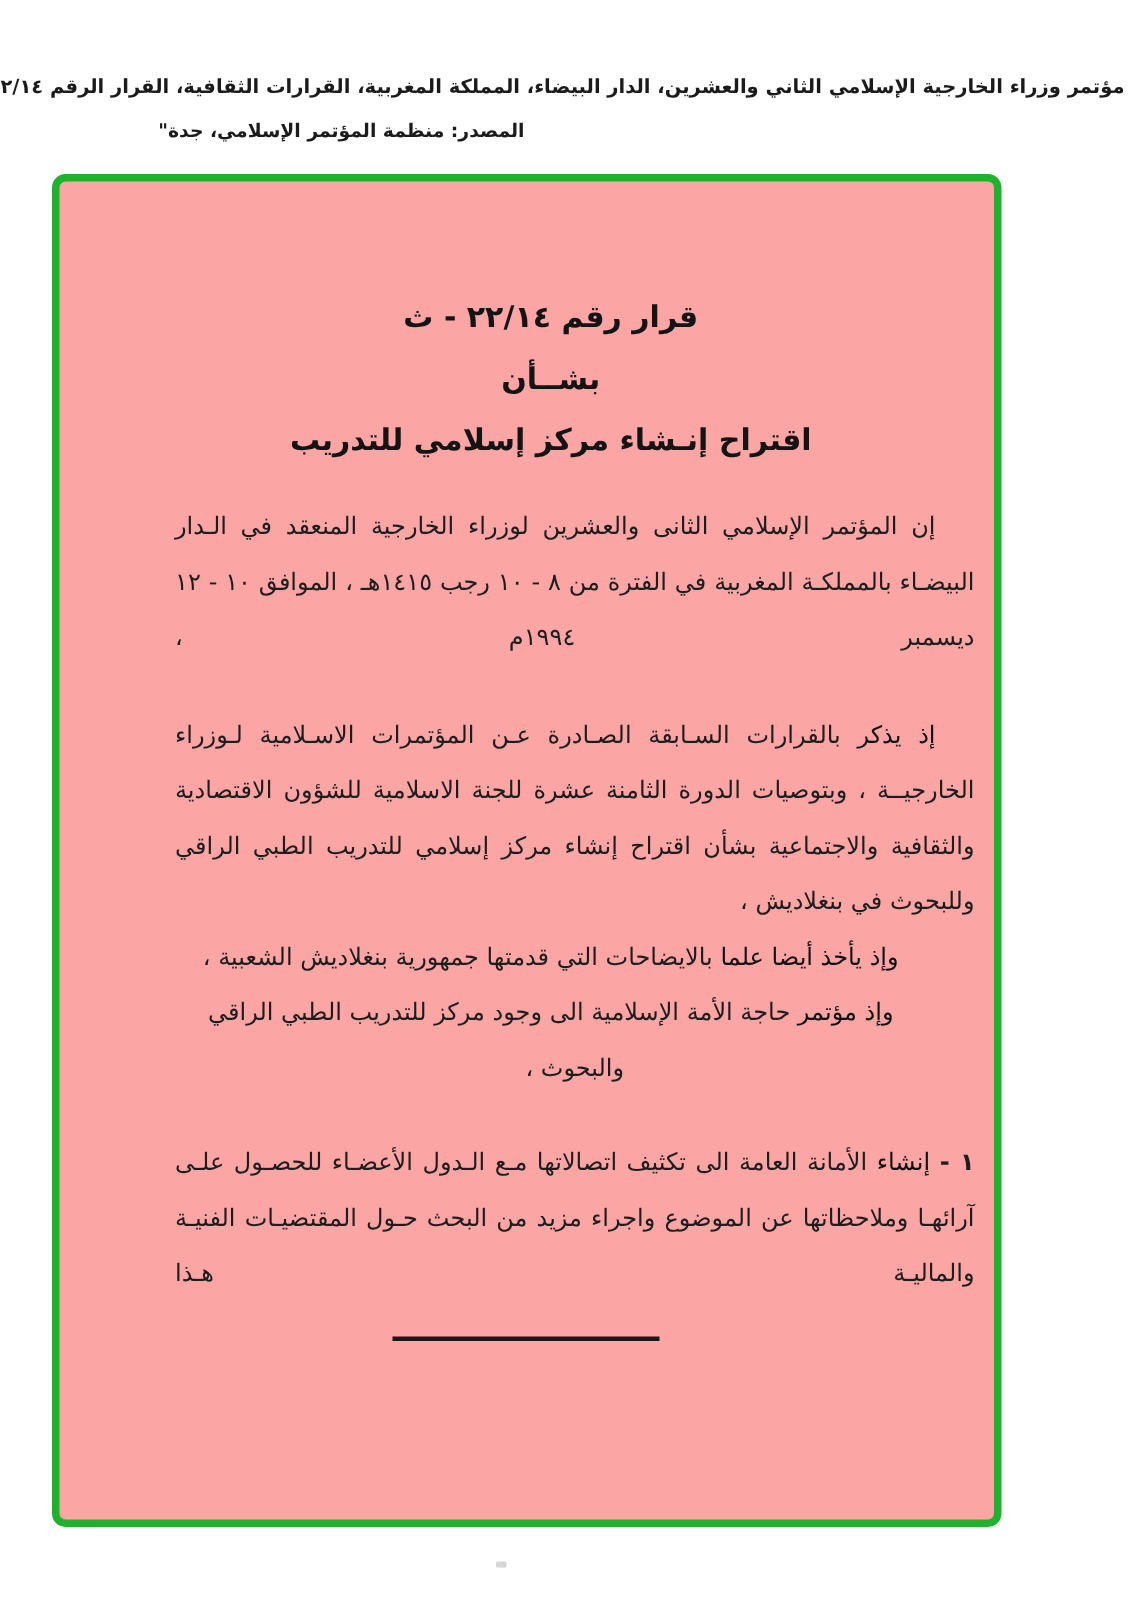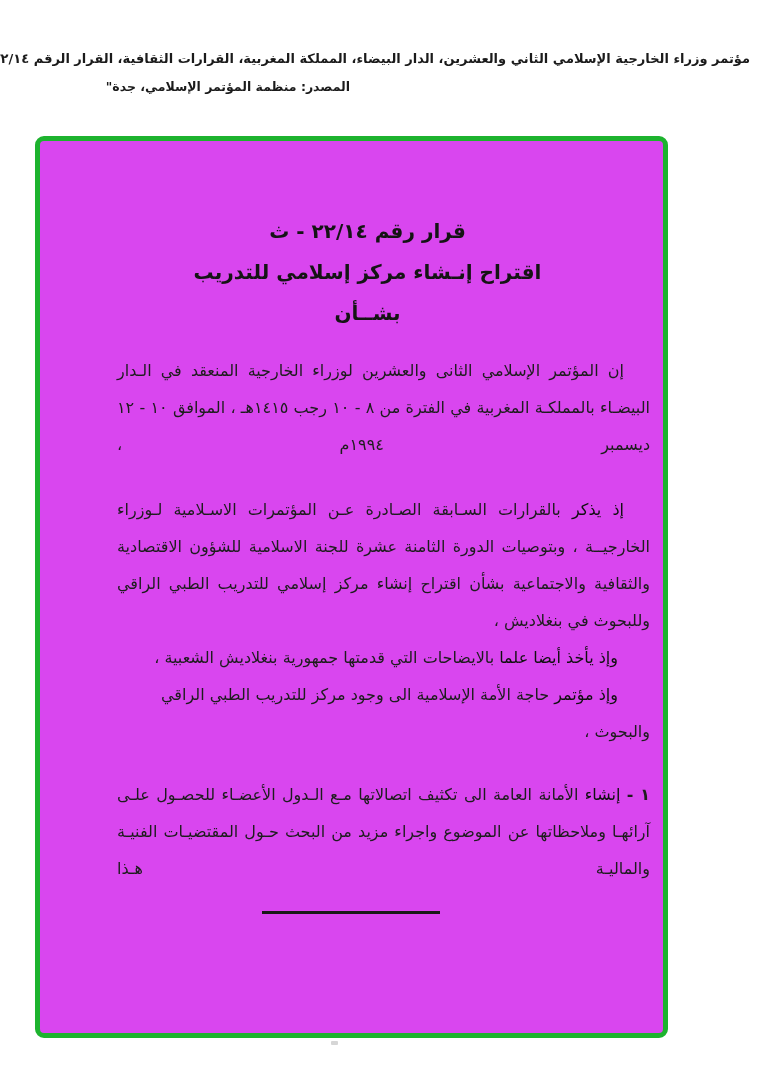--- a/index.html
+++ b/index.html
@@ -17,43 +17,43 @@
     text-align:center; font-size:13px; font-weight:bold;
     white-space:nowrap; letter-spacing:0;
   }
   .hdr-line2 {
     position:absolute; top:79px; right:408px;
     font-size:12.5px; font-weight:bold; white-space:nowrap;
   }
 
   
   .doc-frame {
-    position:absolute; top:136px; left:35px;
+    position:absolute; top:116px; left:35px;
     width:623px; height:892px;
     border:5px solid #1db32e; border-radius:9px;
-    background:#d946ef;
+    background:#fca5a5;
   }
   .doc-content { padding:0 13px 0 45px; }
 
   .title-block {
     margin-top:70px; text-align:center;
     font-size:20px; line-height:41px; font-weight:bold;
     color:#141414;
   }
 
   .body-copy { font-size:16px; line-height:37px; color:#1d1d1d;margin-left:32px; }
 
   p.preamble {
     margin:18px 0 0 0; text-align:justify; text-align-last:justify;
     text-indent:26px;
   }
   p.clause-multi {
     margin:28px 0 0 0; text-align:justify; text-indent:26px;
   }
-  p.clause-line { margin:0; text-indent:32px; }
+  p.clause-line { margin:0; text-indent:32px;text-align:center; }
   p.numbered-item {
     margin:26px 0 0 0; text-align:justify; text-align-last:justify;
   }
   .item-tail { text-align:center; margin:0; }
 
   b.lead { font-weight:normal; color:#101010; }
   .item-number { font-weight:bold; }
 
   .divider {
     width:178px; height:0; border-top:3px solid #181818;
@@ -72,22 +72,22 @@
 <div class="page">
 
   <div class="hdr-line1">مؤتمر وزراء الخارجية الإسلامي الثاني والعشرين، الدار البيضاء، المملكة المغربية، القرارات الثقافية، القرار الرقم ٢٢/١٤-ث</div>
   <div class="hdr-line2">المصدر: منظمة المؤتمر الإسلامي، جدة"</div>
 
   <div class="doc-frame">
     <div class="doc-content">
 
       <div class="title-block">
         <div>قرار رقم ٢٢/١٤ - ث</div>
+        <div>بشــأن</div>
         <div>اقتراح إنـشاء مركز إسلامي للتدريب</div>
-        <div>بشــأن</div>
       </div>
 
       <div class="body-copy">
 
         <p class="preamble">إن المؤتمر الإسلامي الثانى والعشرين لوزراء الخارجية المنعقد  في الـدار البيضـاء بالمملكـة المغربية في الفترة من ٨ - ١٠ رجب ١٤١٥هـ ، الموافق ١٠ - ١٢ ديسمبر ١٩٩٤م ،</p>
 
         <p class="clause-multi"><b class="lead">إذ يذكر</b><span> بالقرارات السـابقة الصـادرة عـن المؤتمرات الاسـلامية لـوزراء الخارجيــة ، وبتوصيات الدورة الثامنة عشرة للجنة الاسلامية للشؤون الاقتصادية والثقافية والاجتماعية بشأن اقتراح إنشاء مركز إسلامي للتدريب الطبي الراقي وللبحوث في بنغلاديش ،</span></p>
 
         <p class="clause-line"><b class="lead">وإذ يأخذ أيضا علما</b><span> بالايضاحات التي قدمتها جمهورية بنغلاديش الشعبية ،</span></p>
 

